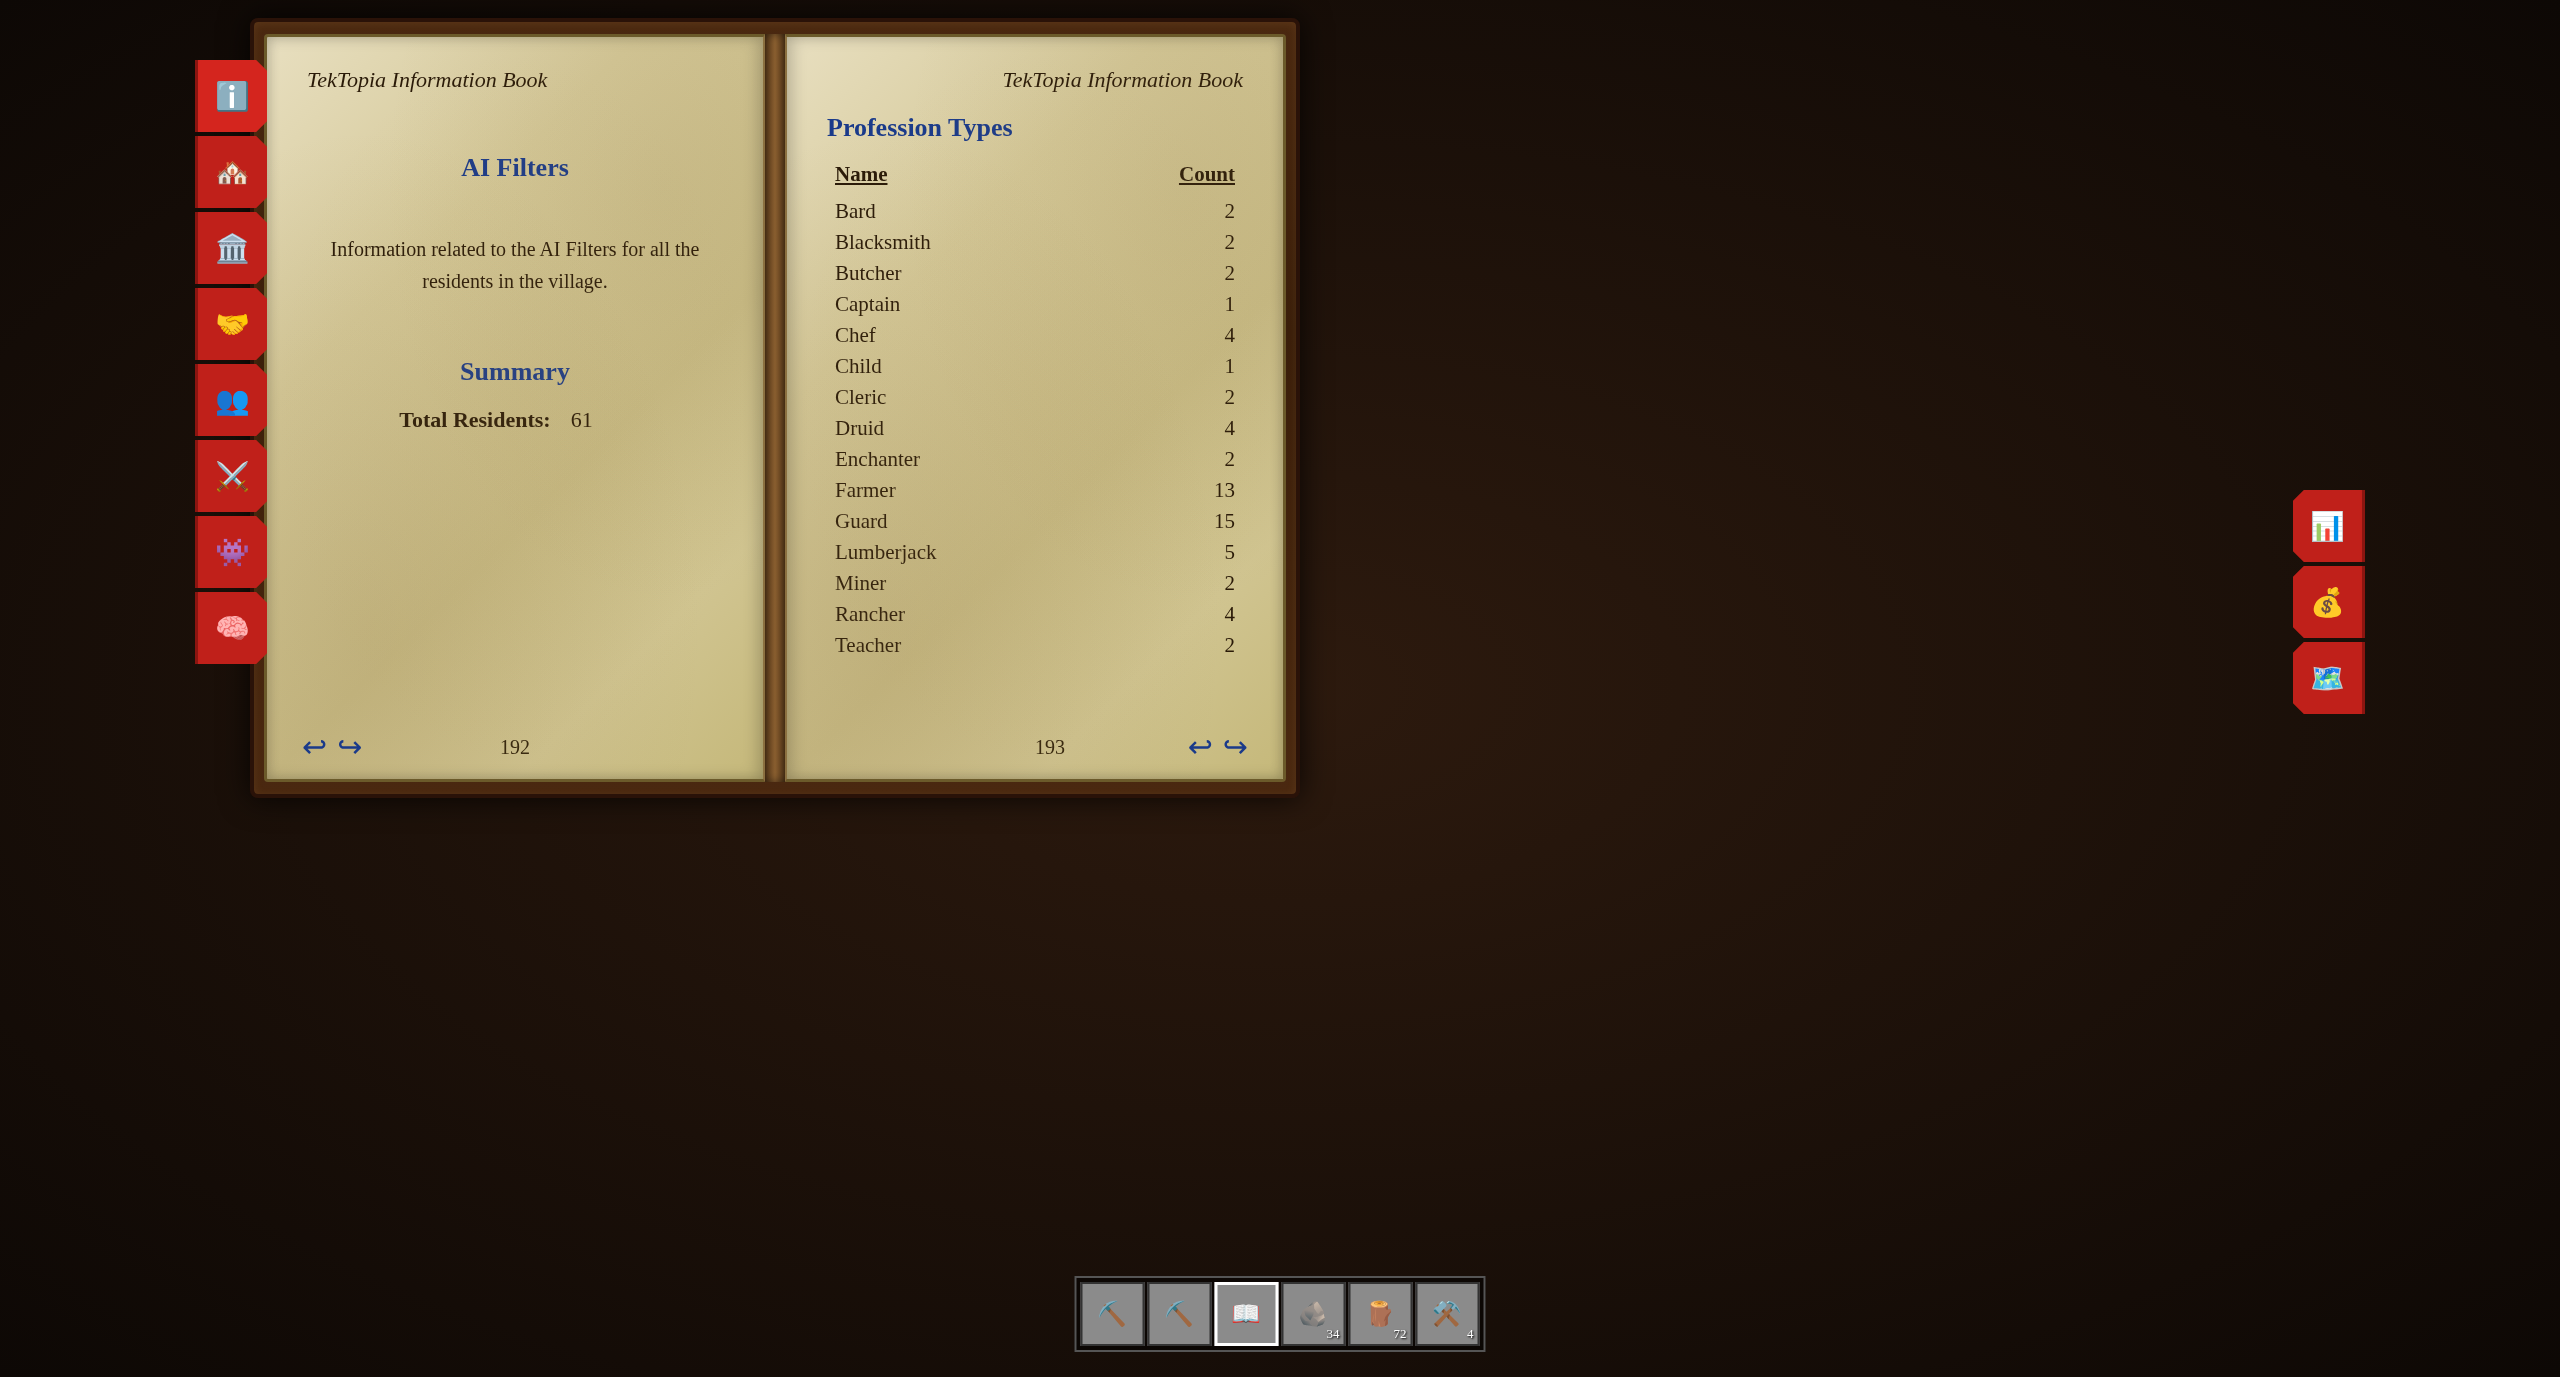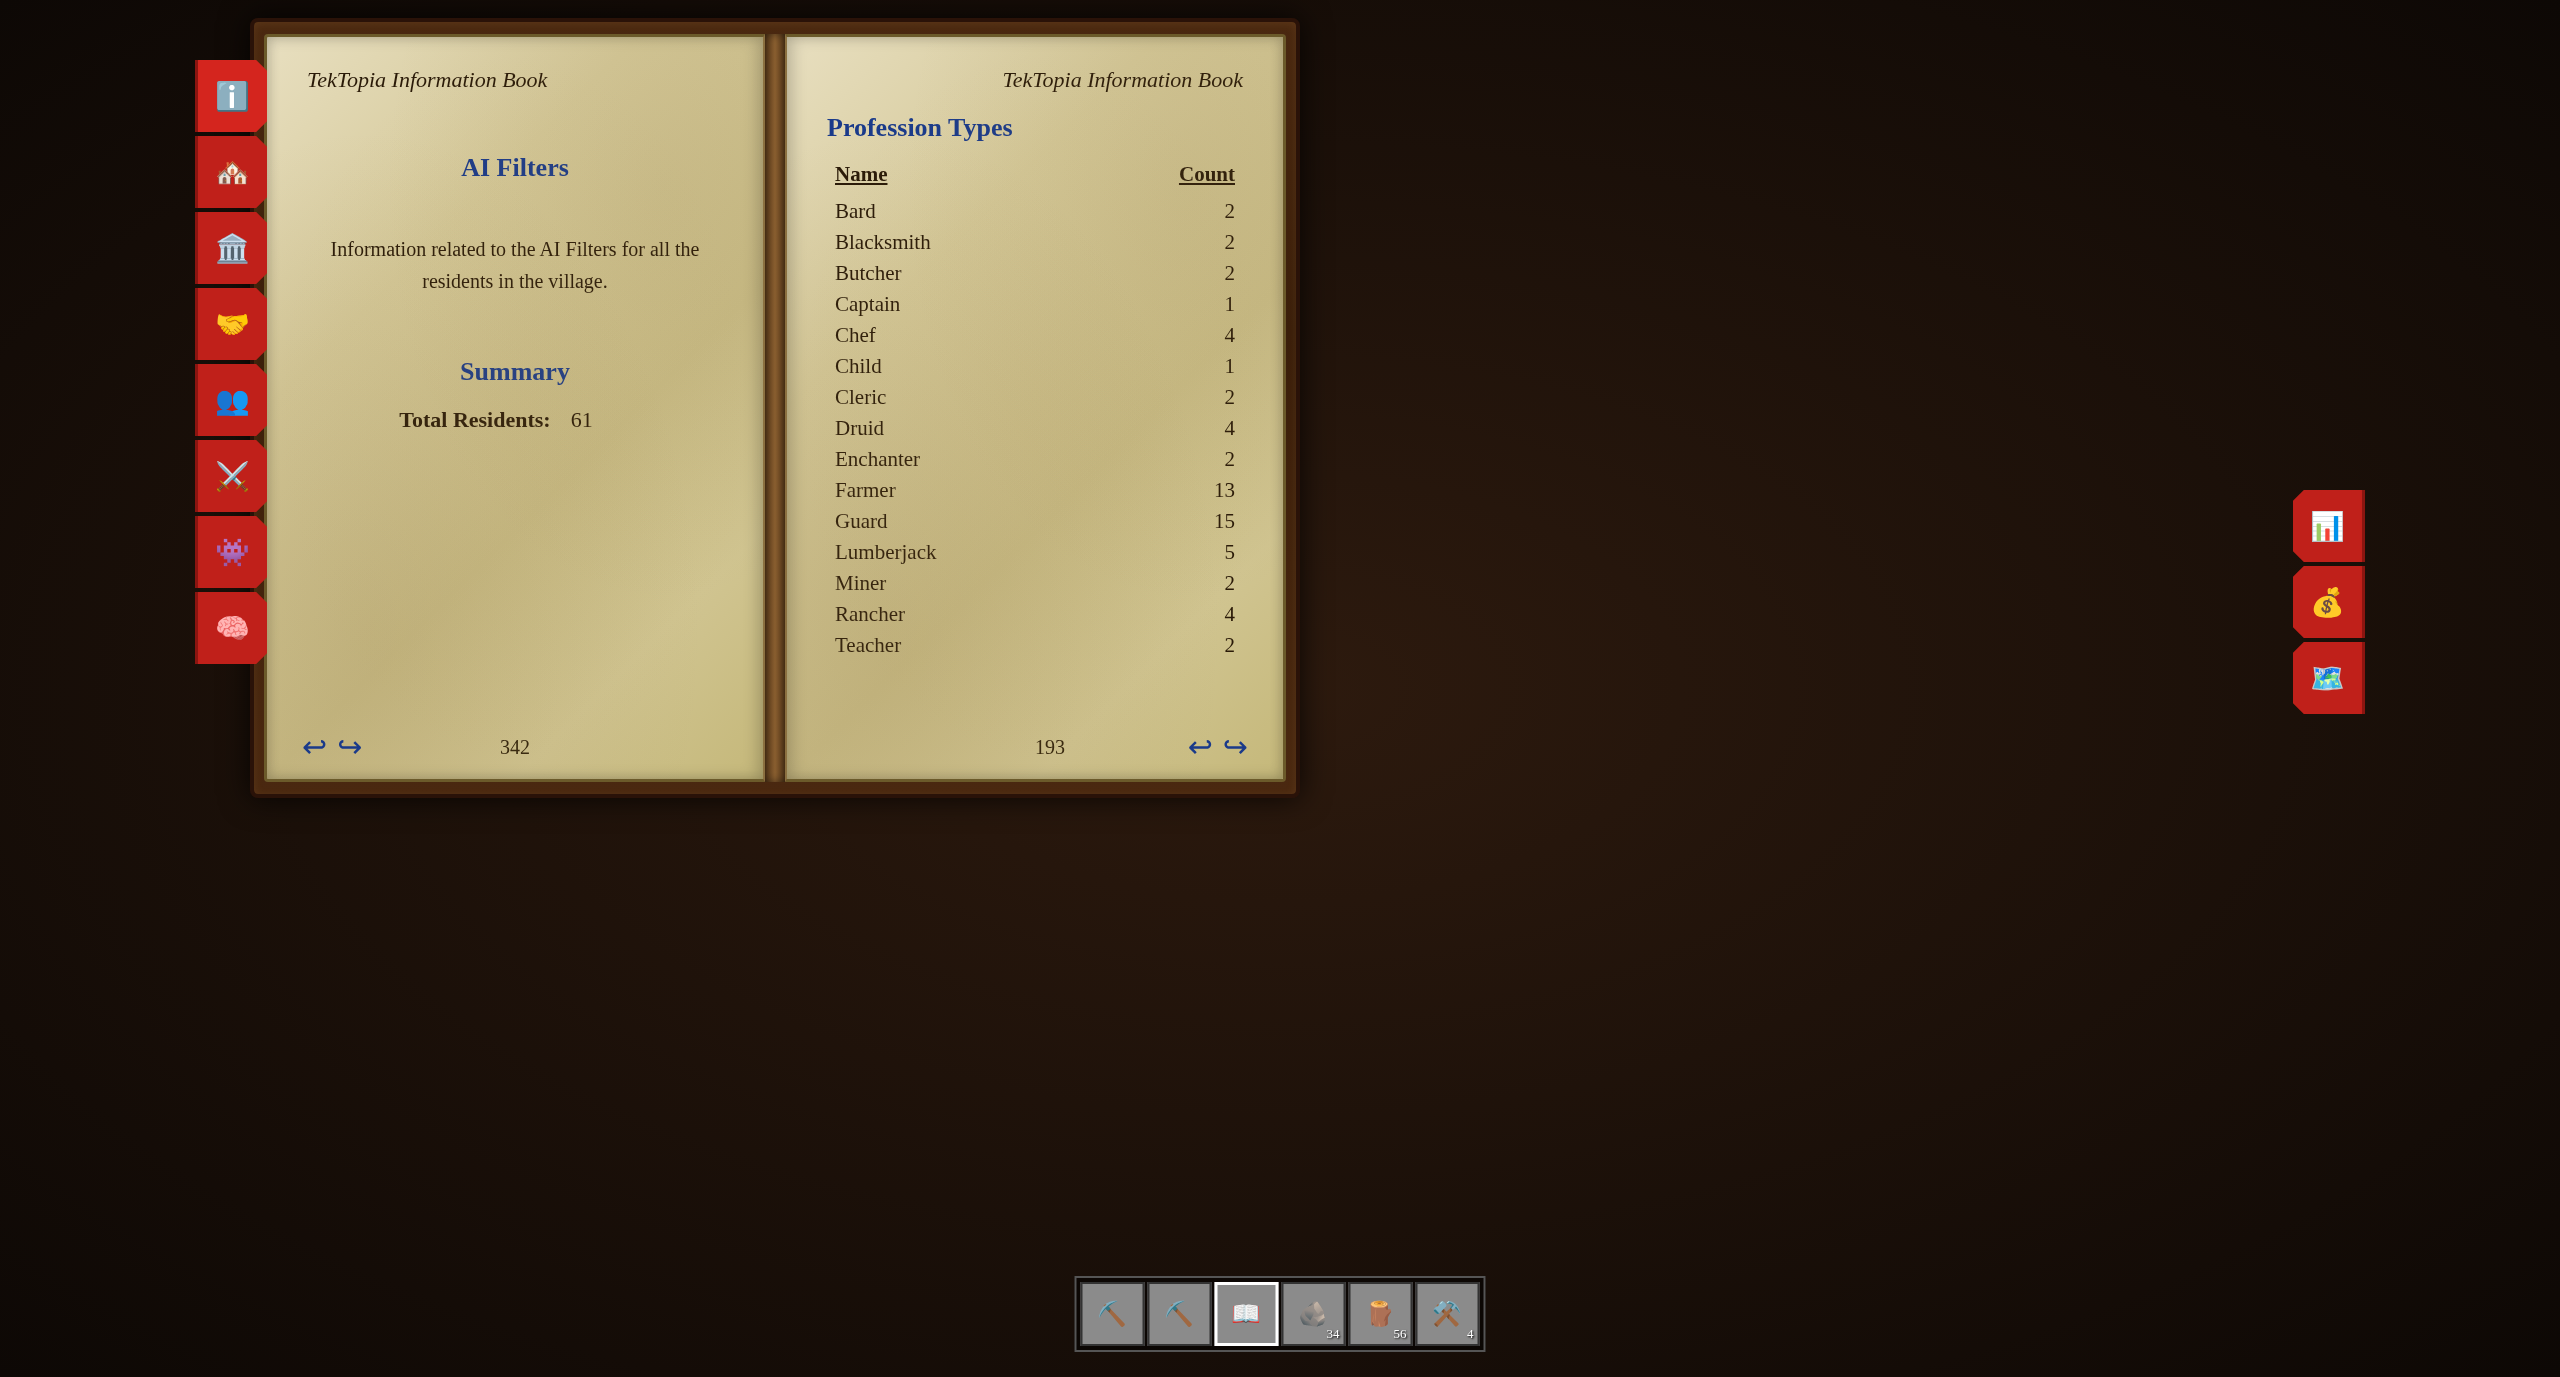--- a/index.html
+++ b/index.html
@@ -379,21 +379,21 @@
           <span class="summary-label">Total Residents:</span>
           <span class="summary-value">61</span>
         </div>
       </div>
 
       <div class="nav-arrows-left">
         <span class="nav-arrow">↩</span>
         <span class="nav-arrow">↪</span>
       </div>
 
-      <div class="page-number left">342</div>
+      <div class="page-number left">192</div>
     </div>
 
     <div class="book-spine"></div>
 
     <div class="book-page right">
       <div class="page-title">TekTopia Information Book</div>
 
       <div style="margin-top: 10px;">
         <div class="profession-header">Profession Types</div>
 
@@ -487,19 +487,19 @@
   </div>
   <div class="hotbar-slot selected">
     <span>📖</span>
   </div>
   <div class="hotbar-slot">
     <span>🪨</span>
     <span class="hotbar-count">34</span>
   </div>
   <div class="hotbar-slot">
     <span>🪵</span>
-    <span class="hotbar-count">56</span>
+    <span class="hotbar-count">72</span>
   </div>
   <div class="hotbar-slot">
     <span>⚒️</span>
     <span class="hotbar-count">4</span>
   </div>
 </div>
 
 </body></html>

